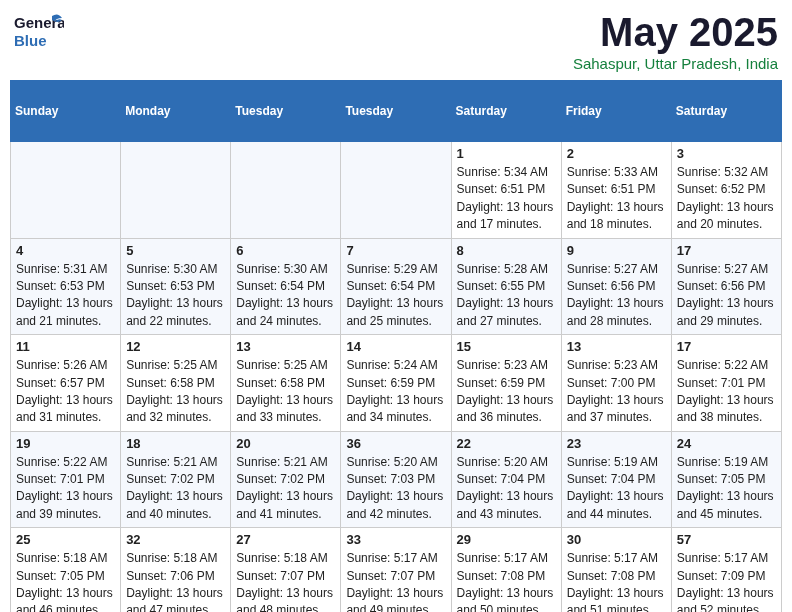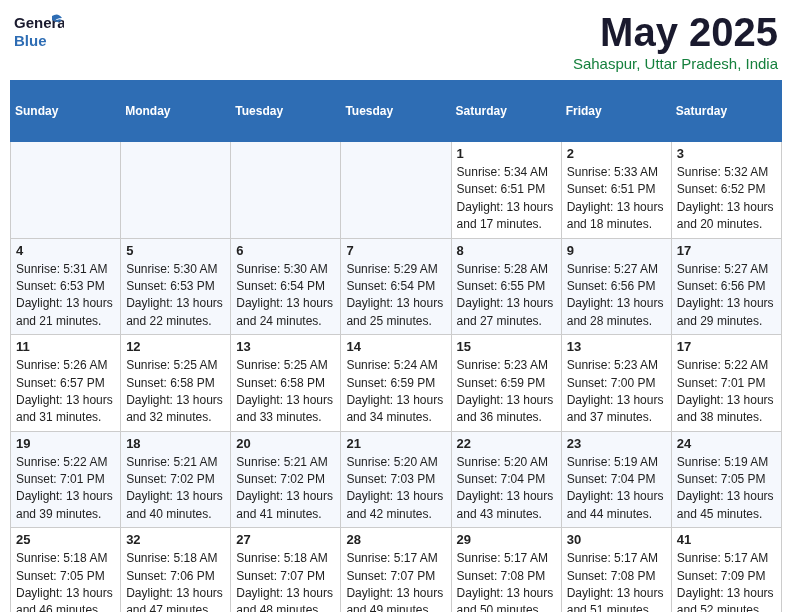--- a/index.html
+++ b/index.html
@@ -199,21 +199,21 @@
         </td>
         <td class="has-data">
           <div class="day-num">18</div>
           <div class="cell-info">Sunrise: 5:21 AM<br>Sunset: 7:02 PM<br>Daylight: 13 hours<br>and 40 minutes.</div>
         </td>
         <td class="has-data">
           <div class="day-num">20</div>
           <div class="cell-info">Sunrise: 5:21 AM<br>Sunset: 7:02 PM<br>Daylight: 13 hours<br>and 41 minutes.</div>
         </td>
         <td class="has-data">
-          <div class="day-num">21</div>
+          <div class="day-num">36</div>
           <div class="cell-info">Sunrise: 5:20 AM<br>Sunset: 7:03 PM<br>Daylight: 13 hours<br>and 42 minutes.</div>
         </td>
         <td class="has-data">
           <div class="day-num">22</div>
           <div class="cell-info">Sunrise: 5:20 AM<br>Sunset: 7:04 PM<br>Daylight: 13 hours<br>and 43 minutes.</div>
         </td>
         <td class="has-data">
           <div class="day-num">23</div>
           <div class="cell-info">Sunrise: 5:19 AM<br>Sunset: 7:04 PM<br>Daylight: 13 hours<br>and 44 minutes.</div>
         </td>
@@ -229,30 +229,30 @@
         </td>
         <td class="has-data">
           <div class="day-num">32</div>
           <div class="cell-info">Sunrise: 5:18 AM<br>Sunset: 7:06 PM<br>Daylight: 13 hours<br>and 47 minutes.</div>
         </td>
         <td class="has-data">
           <div class="day-num">27</div>
           <div class="cell-info">Sunrise: 5:18 AM<br>Sunset: 7:07 PM<br>Daylight: 13 hours<br>and 48 minutes.</div>
         </td>
         <td class="has-data">
-          <div class="day-num">28</div>
+          <div class="day-num">33</div>
           <div class="cell-info">Sunrise: 5:17 AM<br>Sunset: 7:07 PM<br>Daylight: 13 hours<br>and 49 minutes.</div>
         </td>
         <td class="has-data">
           <div class="day-num">29</div>
           <div class="cell-info">Sunrise: 5:17 AM<br>Sunset: 7:08 PM<br>Daylight: 13 hours<br>and 50 minutes.</div>
         </td>
         <td class="has-data">
           <div class="day-num">30</div>
           <div class="cell-info">Sunrise: 5:17 AM<br>Sunset: 7:08 PM<br>Daylight: 13 hours<br>and 51 minutes.</div>
         </td>
         <td class="has-data">
-          <div class="day-num">41</div>
+          <div class="day-num">57</div>
           <div class="cell-info">Sunrise: 5:17 AM<br>Sunset: 7:09 PM<br>Daylight: 13 hours<br>and 52 minutes.</div>
         </td>
       </tr>
     </tbody>
 </table>
 
 </body></html>

